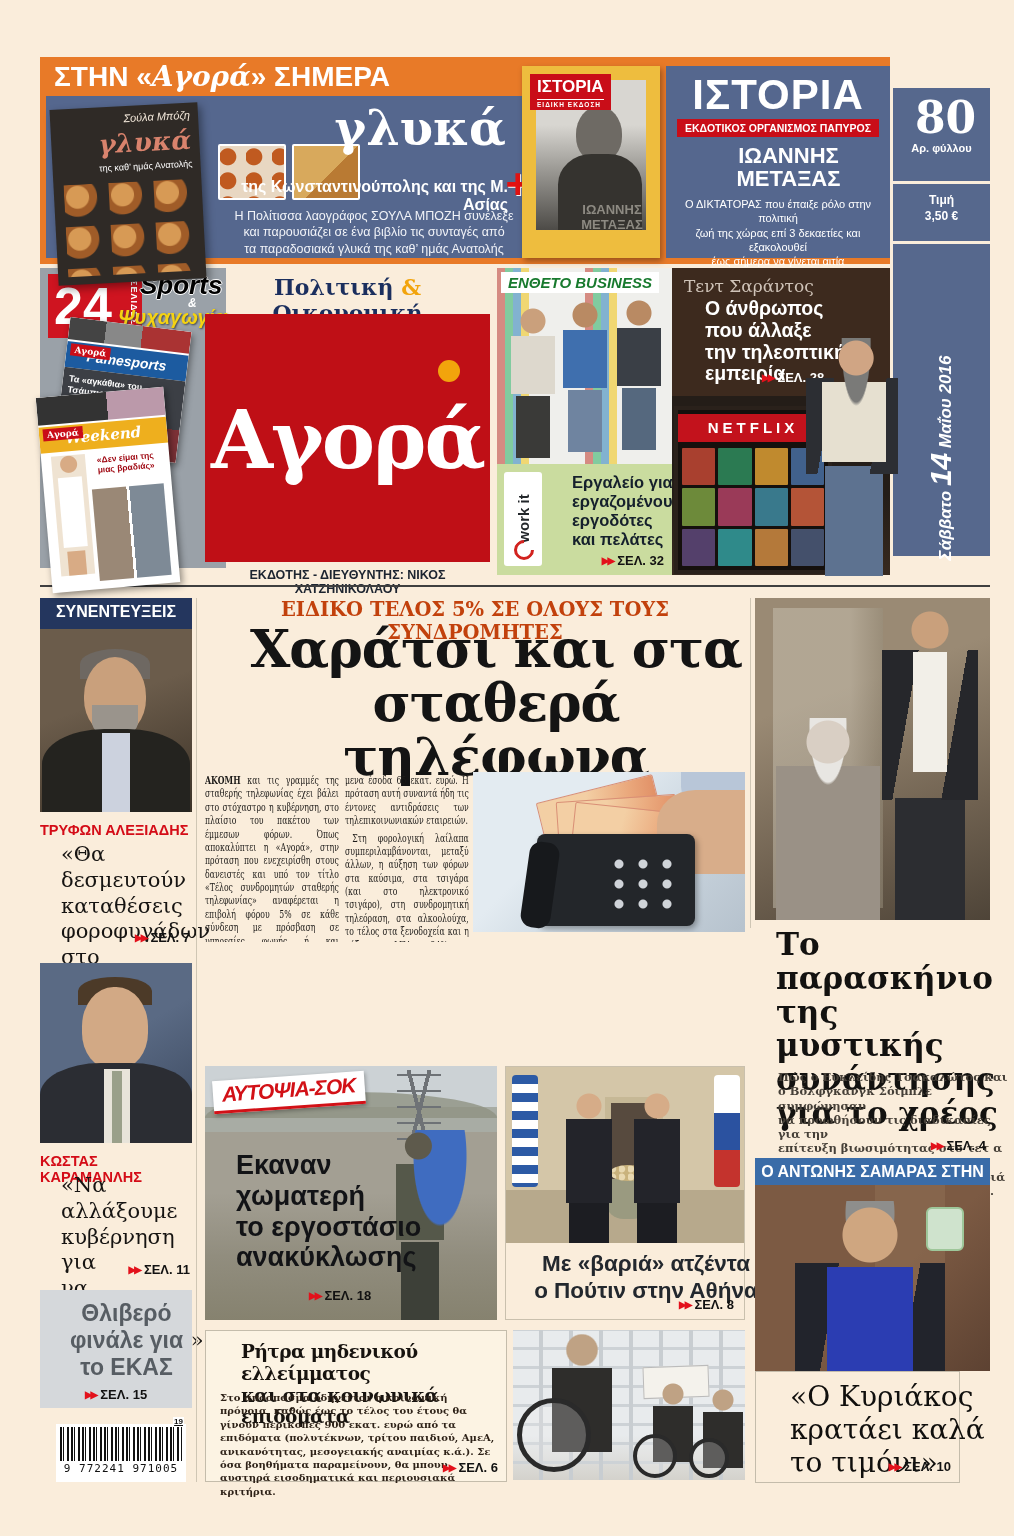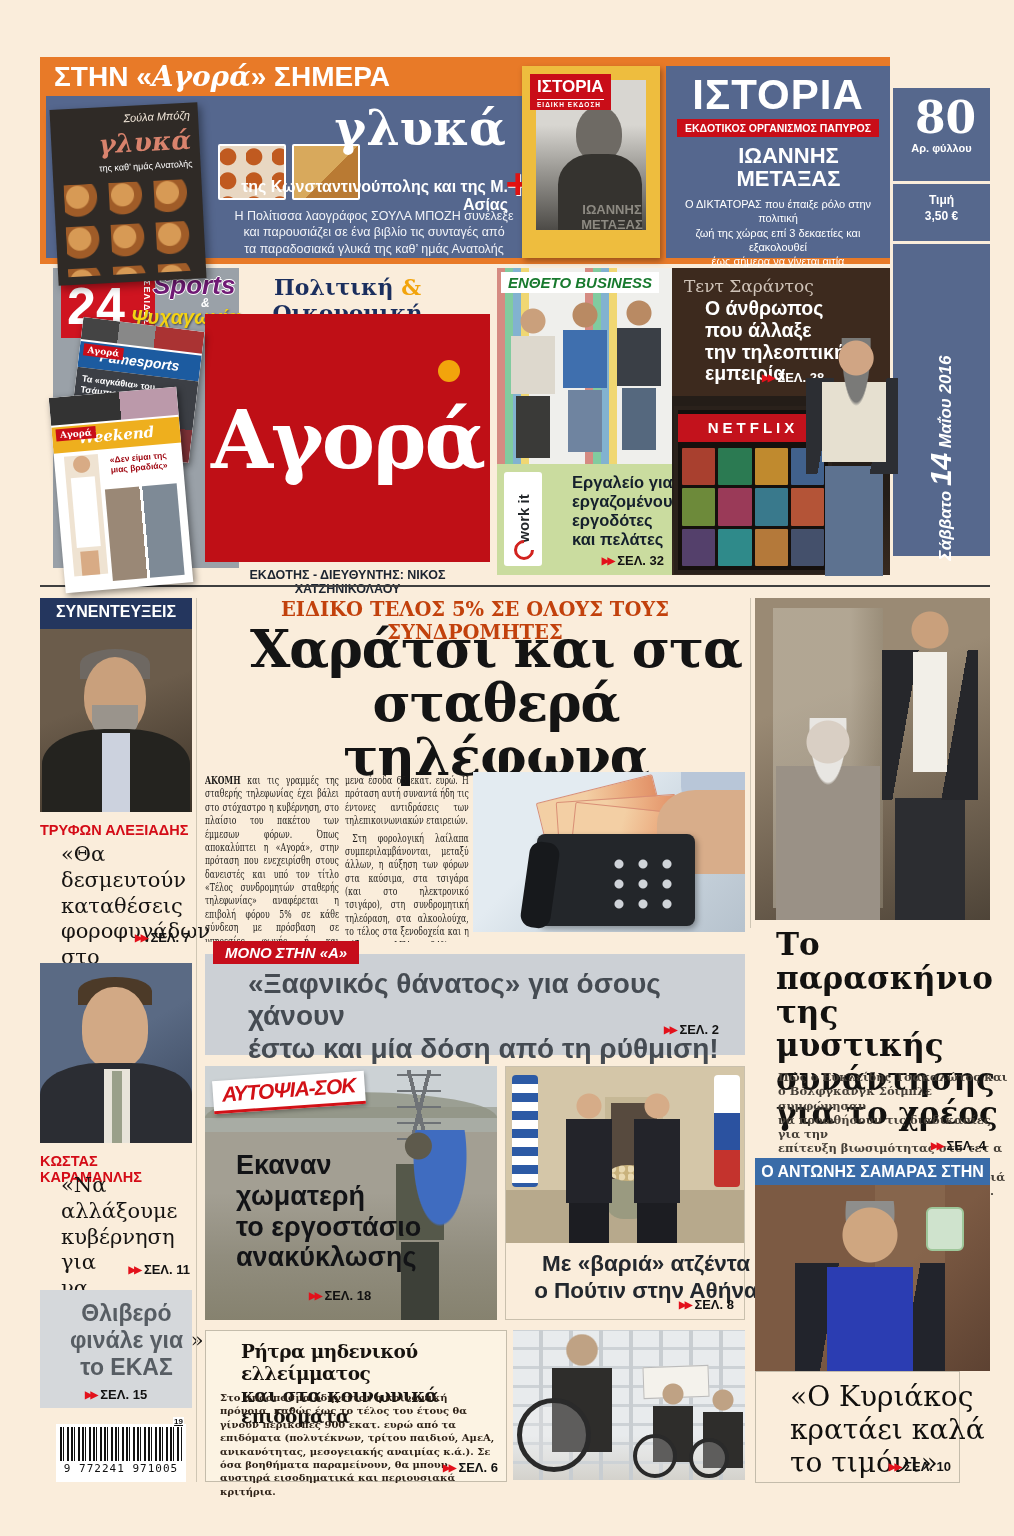--- a/index.html
+++ b/index.html
@@ -53,25 +53,25 @@
   .issue-rail{left:893px;top:88px;width:97px;height:468px;background:#56688d;color:#fff;text-align:center;}
   .ir-s1{border-bottom:3px solid #faeddb;height:85px;padding-top:8px;}
   .ir-num{font:bold 44px/1 "DejaVu Serif",serif;margin-left:8px;}
   .ir-numlab{font:bold 11px "Liberation Sans",sans-serif;margin-top:2px;}
   .ir-s2{border-bottom:3px solid #faeddb;height:48px;padding-top:9px;font:bold 12px/1.3 "Liberation Sans",sans-serif;}
   .ir-date{left:-101px;top:352px;width:300px;height:36px;line-height:36px;text-align:center;
       transform:rotate(-90deg);font:italic bold 17px "Liberation Sans",sans-serif;white-space:nowrap;}
   .ir-date b{font-size:30px;font-style:italic;}
 
   
-  .supp{left:53px;top:268px;width:186px;height:300px;background:#9aa1a8;}
+  .supp{left:40px;top:268px;width:186px;height:300px;background:#9aa1a8;}
   .s24{left:8px;top:6px;width:94px;height:64px;background:#cf1420;color:#fff;}
   .s24 .n{left:6px;top:2px;font:bold 52px/60px "Liberation Sans",sans-serif;}
   .s24 .lab{right:3px;top:6px;font:bold 9px "Liberation Sans",sans-serif;writing-mode:vertical-rl;letter-spacing:1px;}
-  .ssports{left:100px;top:2px;font:italic bold 26px "Liberation Sans",sans-serif;color:#701a75;
+  .ssports{left:100px;top:2px;font:italic bold 26px "Liberation Sans",sans-serif;color:#000000;
       text-shadow:-1px 0 #fff,1px 0 #fff,0 -1px #fff,0 1px #fff;}
   .samp{left:148px;top:28px;font:italic bold 12px "Liberation Sans",sans-serif;color:#fff;}
   .spsy{left:78px;top:38px;font:italic bold 20px "Liberation Sans",sans-serif;color:#f5d312;text-shadow:1px 1px 2px #44484c;}
   .mini{background:#fff;box-shadow:2px 3px 7px rgba(0,0,0,.45);overflow:hidden;}
   .mc1{left:22px;top:56px;width:122px;height:132px;transform:rotate(7deg);z-index:2;}
   .mc2{left:4px;top:124px;width:128px;height:196px;transform:rotate(-5deg);z-index:3;}
   .mini .mlogo{position:absolute;left:4px;background:#c90d18;color:#fff;font:bold 9px/12px "DejaVu Serif",serif;padding:0 4px;}
   .mc1 .mtop{left:0;top:0;width:100%;height:22px;background:linear-gradient(90deg,#444 0 30%,#888 30% 60%,#a33 60%);}
   .mc1 .mband{left:0;top:24px;width:100%;height:26px;background:#1c5ba0;color:#fff;
       font:italic bold 14px/26px "Liberation Sans",sans-serif;text-align:center;}
@@ -537,28 +537,20 @@
       <span class="pp-note n3"></span>
       <span class="abs pp-sleeve"></span>
       <span class="abs pp-hand"></span>
       <span class="abs pp-phone">
           <span class="pp-keys"></span>
         </span>
       <span class="abs pp-handset"></span>
     </div>
   </section>
 
-  <section class="abs mono">
-    <div class="abs mono-badge">ΜΟΝΟ ΣΤΗΝ «Α»</div>
-    <div class="abs mono-box">
-      <div class="abs mono-head ml">«Ξαφνικός θάνατος» για όσους χάνουν
-έστω και μία δόση από τη ρύθμιση!</div>
-      <div class="abs mono-pg pg"><span class="arr">▶▶</span><span>ΣΕΛ. 2</span></div>
-    </div>
-  </section>
 
   <section class="abs autopsy">
     <span class="abs hills"></span>
     <span class="abs pylon"></span>
     <span class="abs ap-man"></span>
     <div class="abs ap-badge">ΑΥΤΟΨΙΑ-ΣΟΚ</div>
     <div class="abs ap-head ml">Εκαναν
 χωματερή
 το εργοστάσιο
 ανακύκλωσης</div>

